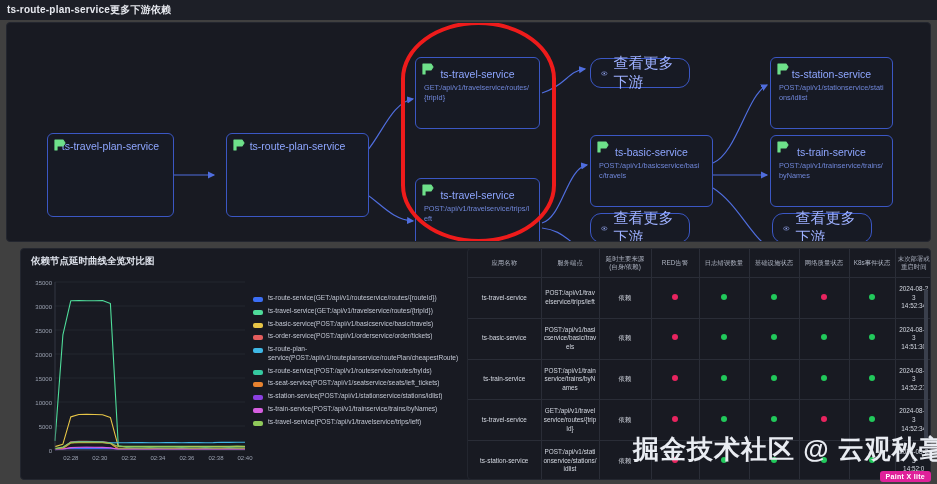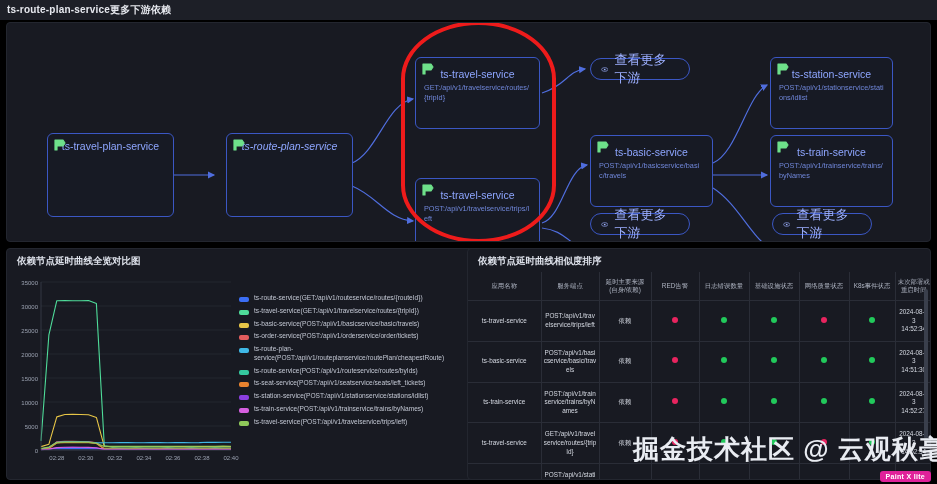--- a/index.html
+++ b/index.html
@@ -2,21 +2,21 @@
 <html><head>
 <meta charset="utf-8">
 <style>
   * { box-sizing: border-box; margin: 0; padding: 0; }
   html, body {
     width: 937px; height: 484px;
     background: #0f1117;
     font-family: "Liberation Sans", "DejaVu Sans", sans-serif;
     overflow: hidden;
   }
-  #app { position: relative; width: 937px; height: 484px; background: #000000; }
+  #app { position: relative; width: 937px; height: 484px; background: #404040; }
 
   
   .titlebar {
     position: absolute; left: 0; top: 0; width: 937px; height: 20px;
     background: #1d1f27; color: #e6e8ee;
     font-size: 10px; font-weight: bold;
     display: flex; align-items: center; padding-left: 7px;
     letter-spacing: .2px;
   }
 
@@ -31,43 +31,43 @@
     background: #171a24; color: #7d97ff;
     display: flex; flex-direction: column; align-items: center;
     padding: 6px 4px 5px 4px;
   }
   .node .nm { font-size: 10.5px; color: #8ea6ff; text-align: center; line-height: 13px; }
   .node .ep { font-size: 7.3px; color: #6f86d8; line-height: 9.5px; text-align: left;
               width: 100%; padding: 2px 4px 0 4px; word-break: break-all; }
   .camicon { position: absolute; left: 5px; top: 4px; width: 16px; height: 14px; }
 
   .morebtn {
-    position: absolute; height: 22px; border: 1px solid #3b57c4; border-radius: 11px;
-    background: #171a24; color: #9db0ff; font-size: 13px;
+    position: absolute; height: 30px; border: 1px solid #3b57c4; border-radius: 11px;
+    background: #171a24; color: #9db0ff; font-size: 15px;
     display: flex; align-items: center; justify-content: center; gap: 6px;
     padding: 0 10px;
   }
   .eye { width: 9px; height: 9px; }
 
   .hl-ellipse {
     position: absolute; border: 4px solid #ee1b1b; border-radius: 50%/26%;
     pointer-events: none;
   }
   svg.edges { position: absolute; left: 0; top: 0; width: 925px; height: 220px; }
 
   
   .panel {
     position: absolute; background: #181a22;
     border: 1px solid #23262f; border-radius: 4px; overflow: hidden;
   }
   .panel-title {
     color: #dfe3ec; font-size: 9.5px; font-weight: bold;
     padding: 6px 0 4px 10px;
   }
-  #chartPanel { left: 6px; top: 248px; width: 528px; height: 232px; }
+  #chartPanel { left: 20px; top: 248px; width: 528px; height: 232px; }
   #tablePanel { left: 467px; top: 248px; width: 464px; height: 232px; }
 
   
   .chartwrap { position: relative; width: 455px; height: 208px; }
   svg.plot { position: absolute; left: 0; top: 0; }
   .legend { position: absolute; left: 232px; top: 22px; width: 222px; }
   .lgrow { display: flex; align-items: flex-start; gap: 5px; margin-bottom: 4.2px; }
   .swatch { width: 10px; height: 5px; border-radius: 2px; flex: 0 0 auto; margin-top: 3px; }
   .lgtxt { font-size: 6.6px; color: #c3c8d4; line-height: 8.6px; }
 
@@ -131,21 +131,21 @@
       </g>
     </svg>
 
     <div class="node" style="left:40px; top:110px; width:127px; height:84px;">
       <svg class="camicon" viewBox="0 0 16 14">
         <path d="M2,2 L10,2 L12,5 L10,8 L4,8 L4,12 L2,12 Z" fill="#6ee08a" stroke="#6ee08a" stroke-width="1.2" stroke-linejoin="round"></path>
       </svg>
       <div class="nm">ts-travel-plan-service</div>
     </div>
 
-    <div class="node" style="left:219px; top:110px; width:127px; height:84px;font-style:italic;">
+    <div class="node" style="left:219px; top:110px; width:143px; height:84px;">
       <svg class="camicon" viewBox="0 0 16 14">
         <path d="M2,2 L10,2 L12,5 L10,8 L4,8 L4,12 L2,12 Z" fill="#6ee08a" stroke="#6ee08a" stroke-width="1.2" stroke-linejoin="round"></path>
       </svg>
       <div class="nm">ts-route-plan-service</div>
     </div>
 
     <div class="node" style="left:408px; top:34px; width:125px; height:72px;">
       <svg class="camicon" viewBox="0 0 16 14">
         <path d="M2,2 L10,2 L12,5 L10,8 L4,8 L4,12 L2,12 Z" fill="#6ee08a" stroke="#6ee08a" stroke-width="1.2" stroke-linejoin="round"></path>
       </svg>
@@ -289,21 +289,20 @@
           </div>
           <div class="lgrow">
             <span class="swatch" style="background: rgb(143, 201, 90);"></span>
             <span class="lgtxt">ts-travel-service(POST:/api/v1/travelservice/trips/left)</span>
           </div>
         </div>
     </div>
   </div>
 
   <div class="panel" id="tablePanel">
-    <div class="panel-title">依赖节点延时曲线相似度排序</div>
     <table class="tbl">
       <colgroup>
         <col style="width:73px">
           <col style="width:58px">
           <col style="width:52px">
         <col style="width:48px">
           <col style="width:50px">
           <col style="width:50px">
         <col style="width:50px">
           <col style="width:46px">

